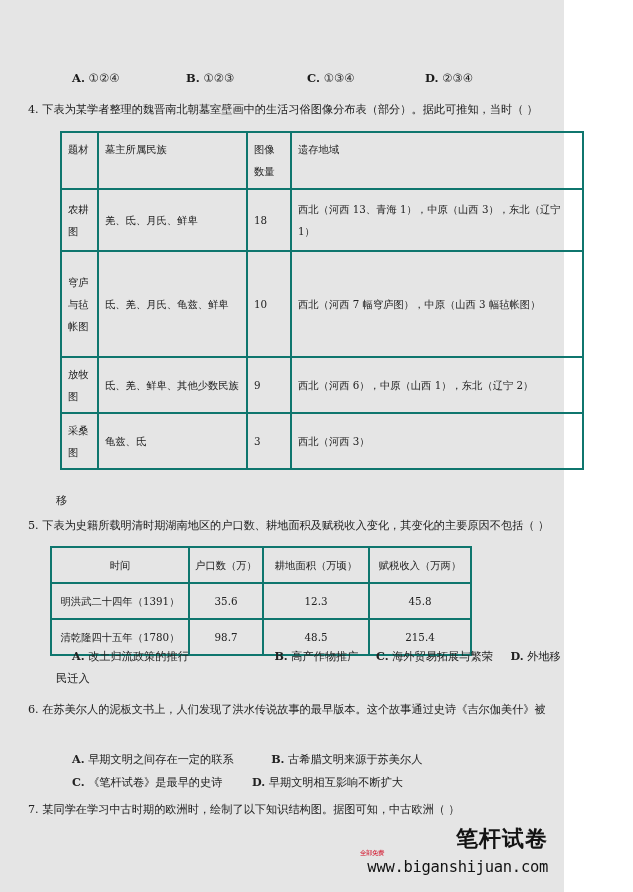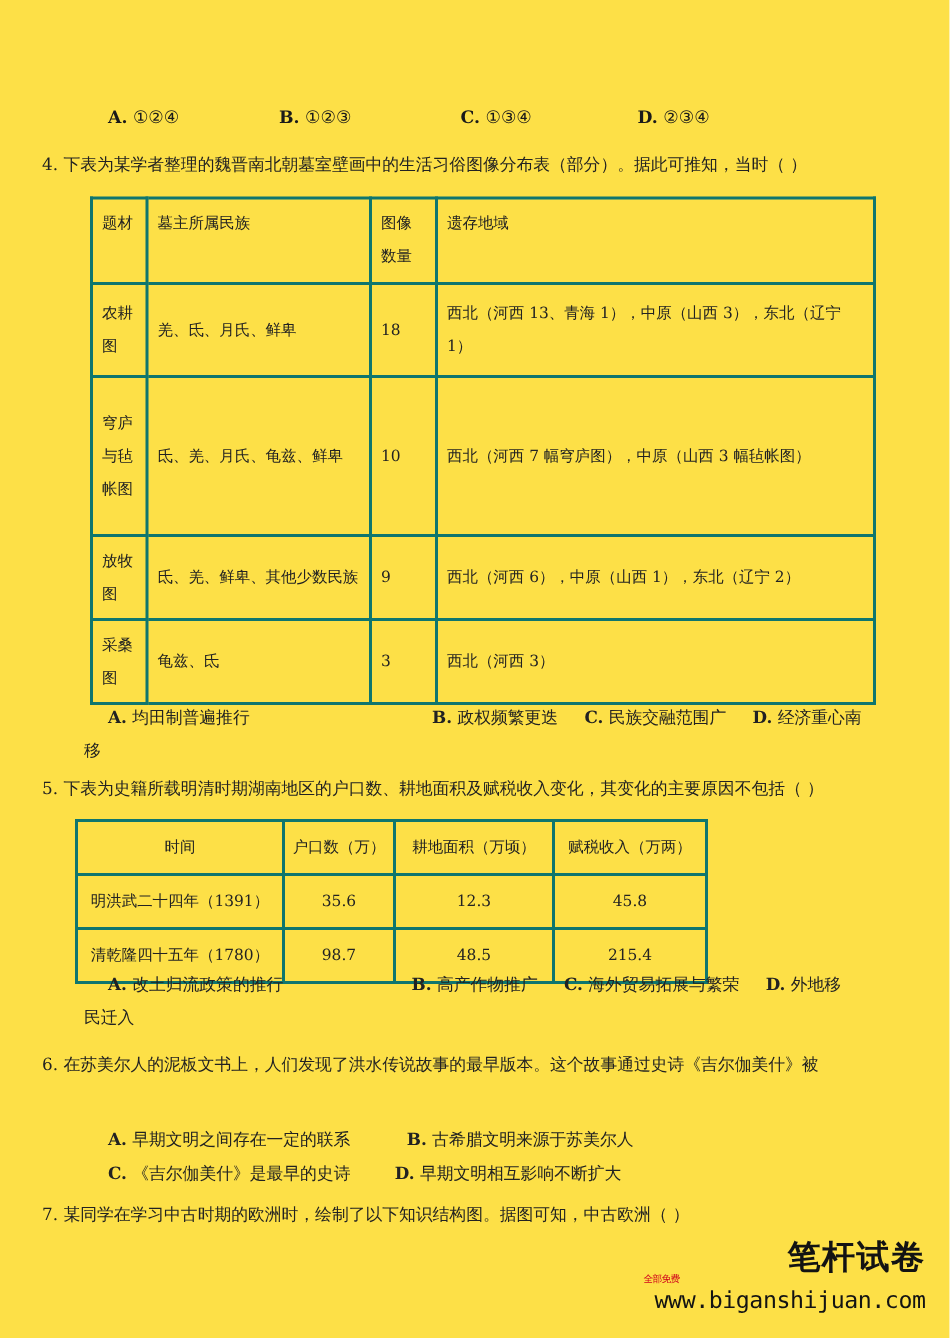--- a/index.html
+++ b/index.html
@@ -11,23 +11,23 @@
     width: 633px;
     height: 892px;
     position: relative;
     font-family: "DejaVu Serif", "Liberation Serif", serif;
     color: #1a1a1a;
     overflow: hidden;
   }
   .page {
     position: absolute;
     left: 0; top: 0;
-    width: 633px;
+    width: 564px;
     height: 892px;
-    background: #fde047;
+    background: #e5e5e5;
   }
   .stem {
     position: absolute;
     left: 28px;
     width: 580px;
     font-size: 11.2px;
     line-height: 25px;
     color: #222;
   }
   .stem .qnum {
@@ -225,38 +225,20 @@
       </tr>
       <tr class="r-4">
         <td class="theme-cell">采桑图</td>
         <td>龟兹、氐</td>
         <td class="num">3</td>
         <td>西北（河西 3）</td>
       </tr>
     </tbody>
   </table>
 
-  <div class="optrow" style="top:466px; left:28px;">
-    <span class="opt" style="margin-left:44px;">
-      <span class="optletter">A.</span>
-      <span>均田制普遍推行</span>
-    </span>
-    <span class="opt" style="margin-left:118px;">
-      <span class="optletter">B.</span>
-      <span>政权频繁更迭</span>
-    </span>
-    <span class="opt" style="margin-left:14px;">
-      <span class="optletter">C.</span>
-      <span>民族交融范围广</span>
-    </span>
-    <span class="opt" style="margin-left:14px;">
-      <span class="optletter">D.</span>
-      <span>经济重心南</span>
-    </span>
-  </div>
   <div class="optrow" style="top:489px; left:56px;">
     <span>移</span>
   </div>
 
   <div class="stem" style="top:513px;">
     <span class="qnum">5.</span>
     <span>下表为史籍所载明清时期湖南地区的户口数、耕地面积及赋税收入变化，其变化的主要原因不包括（    ）</span>
   </div>
 
   <table id="table-hunan">
@@ -321,21 +303,21 @@
       <span>早期文明之间存在一定的联系</span>
     </span>
     <span class="opt" style="margin-left:34px;">
       <span class="optletter">B.</span>
       <span>古希腊文明来源于苏美尔人</span>
     </span>
   </div>
   <div class="optrow" style="top:770px; left:28px;">
     <span class="opt" style="margin-left:44px;">
       <span class="optletter">C.</span>
-      <span>《吉尔伽美什》是最早的史诗</span>
+      <span>《笔杆试卷》是最早的史诗</span>
     </span>
     <span class="opt" style="margin-left:26px;">
       <span class="optletter">D.</span>
       <span>早期文明相互影响不断扩大</span>
     </span>
   </div>
 
   <div class="stem" style="top:797px;">
     <span class="qnum">7.</span>
     <span>某同学在学习中古时期的欧洲时，绘制了以下知识结构图。据图可知，中古欧洲（    ）</span>

